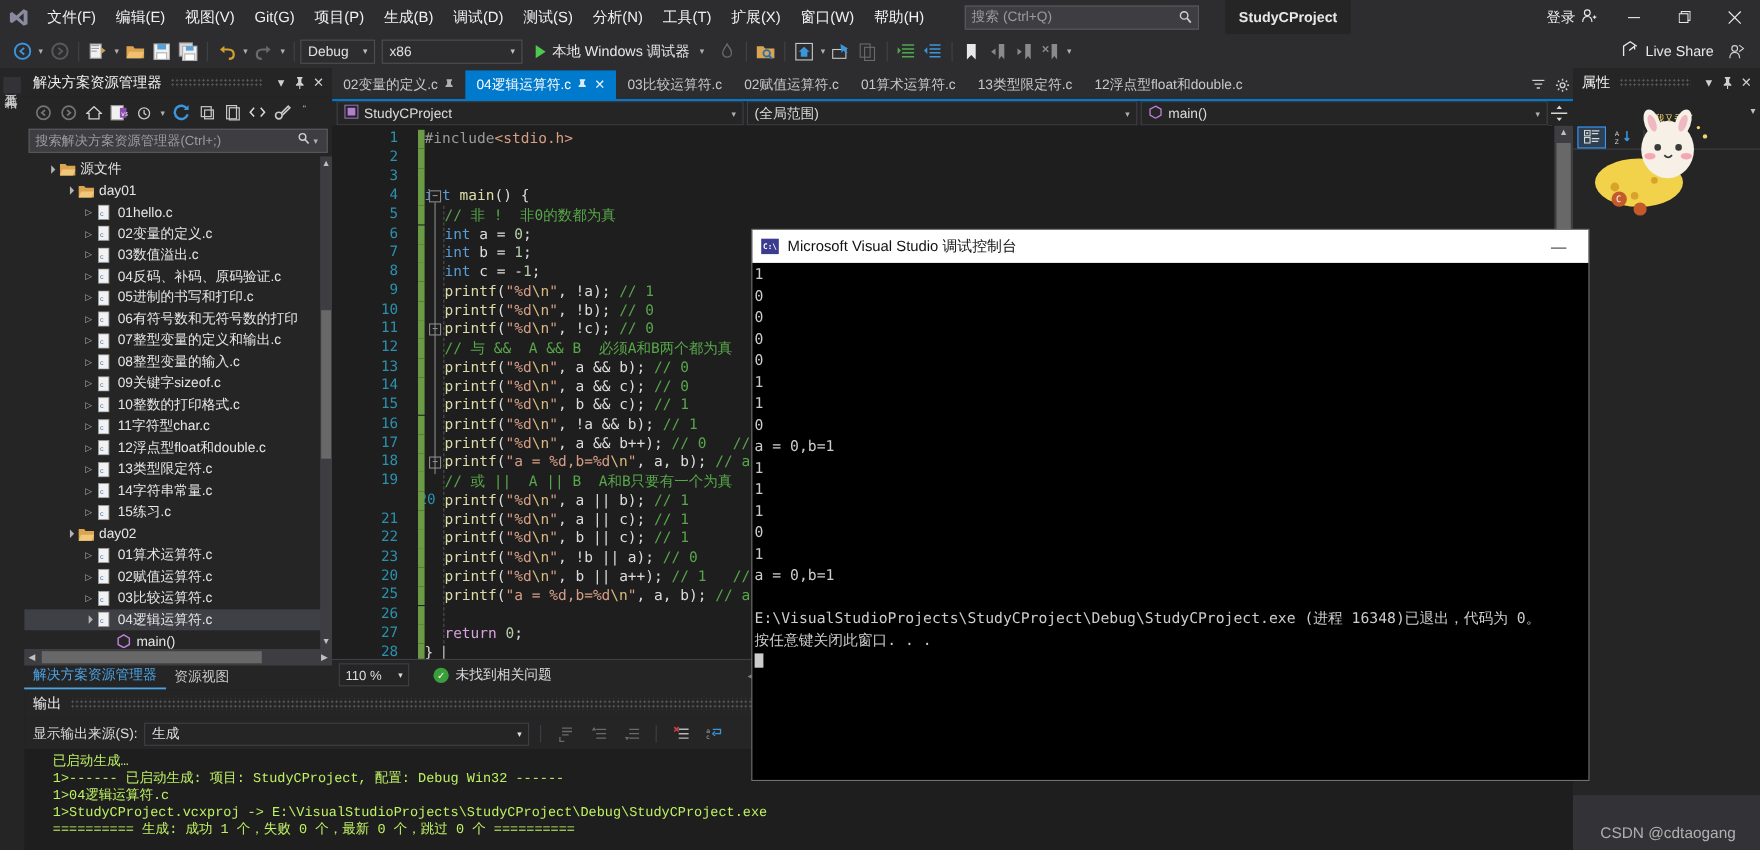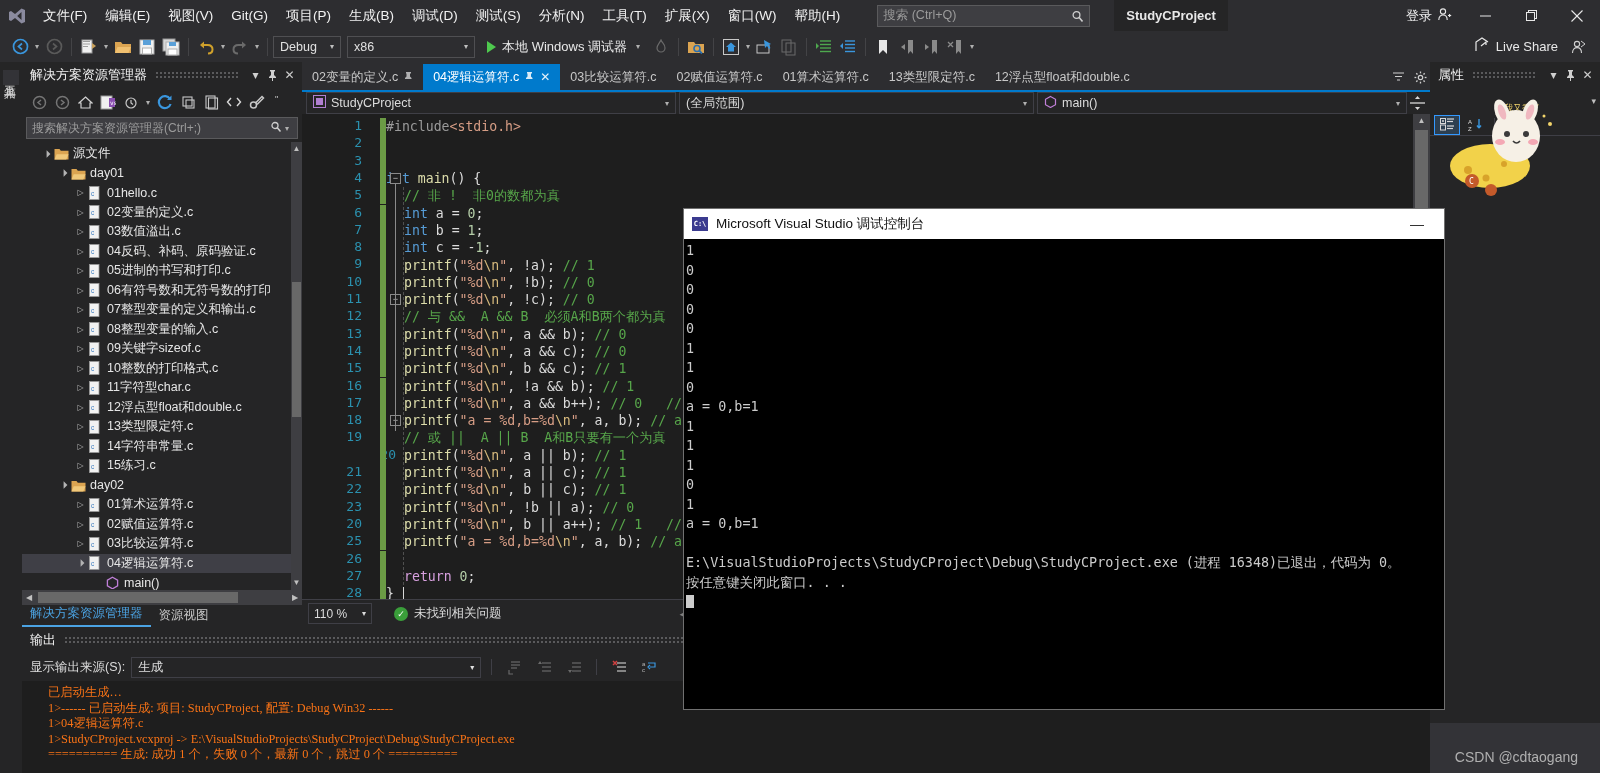--- a/index.html
+++ b/index.html
@@ -253,22 +253,22 @@
               color: #f1f1f1; font-size: 13px; background: #252526; }
   .out-bar { height: 28px; display: flex; align-items: center; gap: 6px;
              padding: 0 8px; background: #252526; }
   .out-lbl { color: #dcdcdc; font-size: 12.5px; white-space: nowrap; }
   .out-combo { width: 350px; height: 21px; border: 1px solid #3f3f46; background: #252526;
                display: flex; align-items: center; padding: 0 6px; color: #e0e0e0;
                font-size: 12.5px; }
   .out-combo .oa { margin-left: auto; font-size: 8px; }
   .out-btn { width: 24px; height: 22px; display: flex; align-items: center;
              justify-content: center; }
-  .out-text { padding: 4px 0 0 26px; font-family: Liberation Serif, serif;
-              font-size: 12.3px; color: #f97316; line-height: 15.5px; white-space: pre; }
+  .out-text { padding: 4px 0 0 26px; font-family: Liberation Mono, monospace;
+              font-size: 12.3px; color: #bef264; line-height: 15.5px; white-space: pre; }
 
   
   .console {
     position: absolute; left: 684px; top: 209px; width: 760px; height: 500px;
     background: #000; box-shadow: 0 0 0 1px #707070;
   }
   .con-title {
     height: 30px; background: #fff; display: flex; align-items: center;
     padding: 0 8px; gap: 8px;
   }

